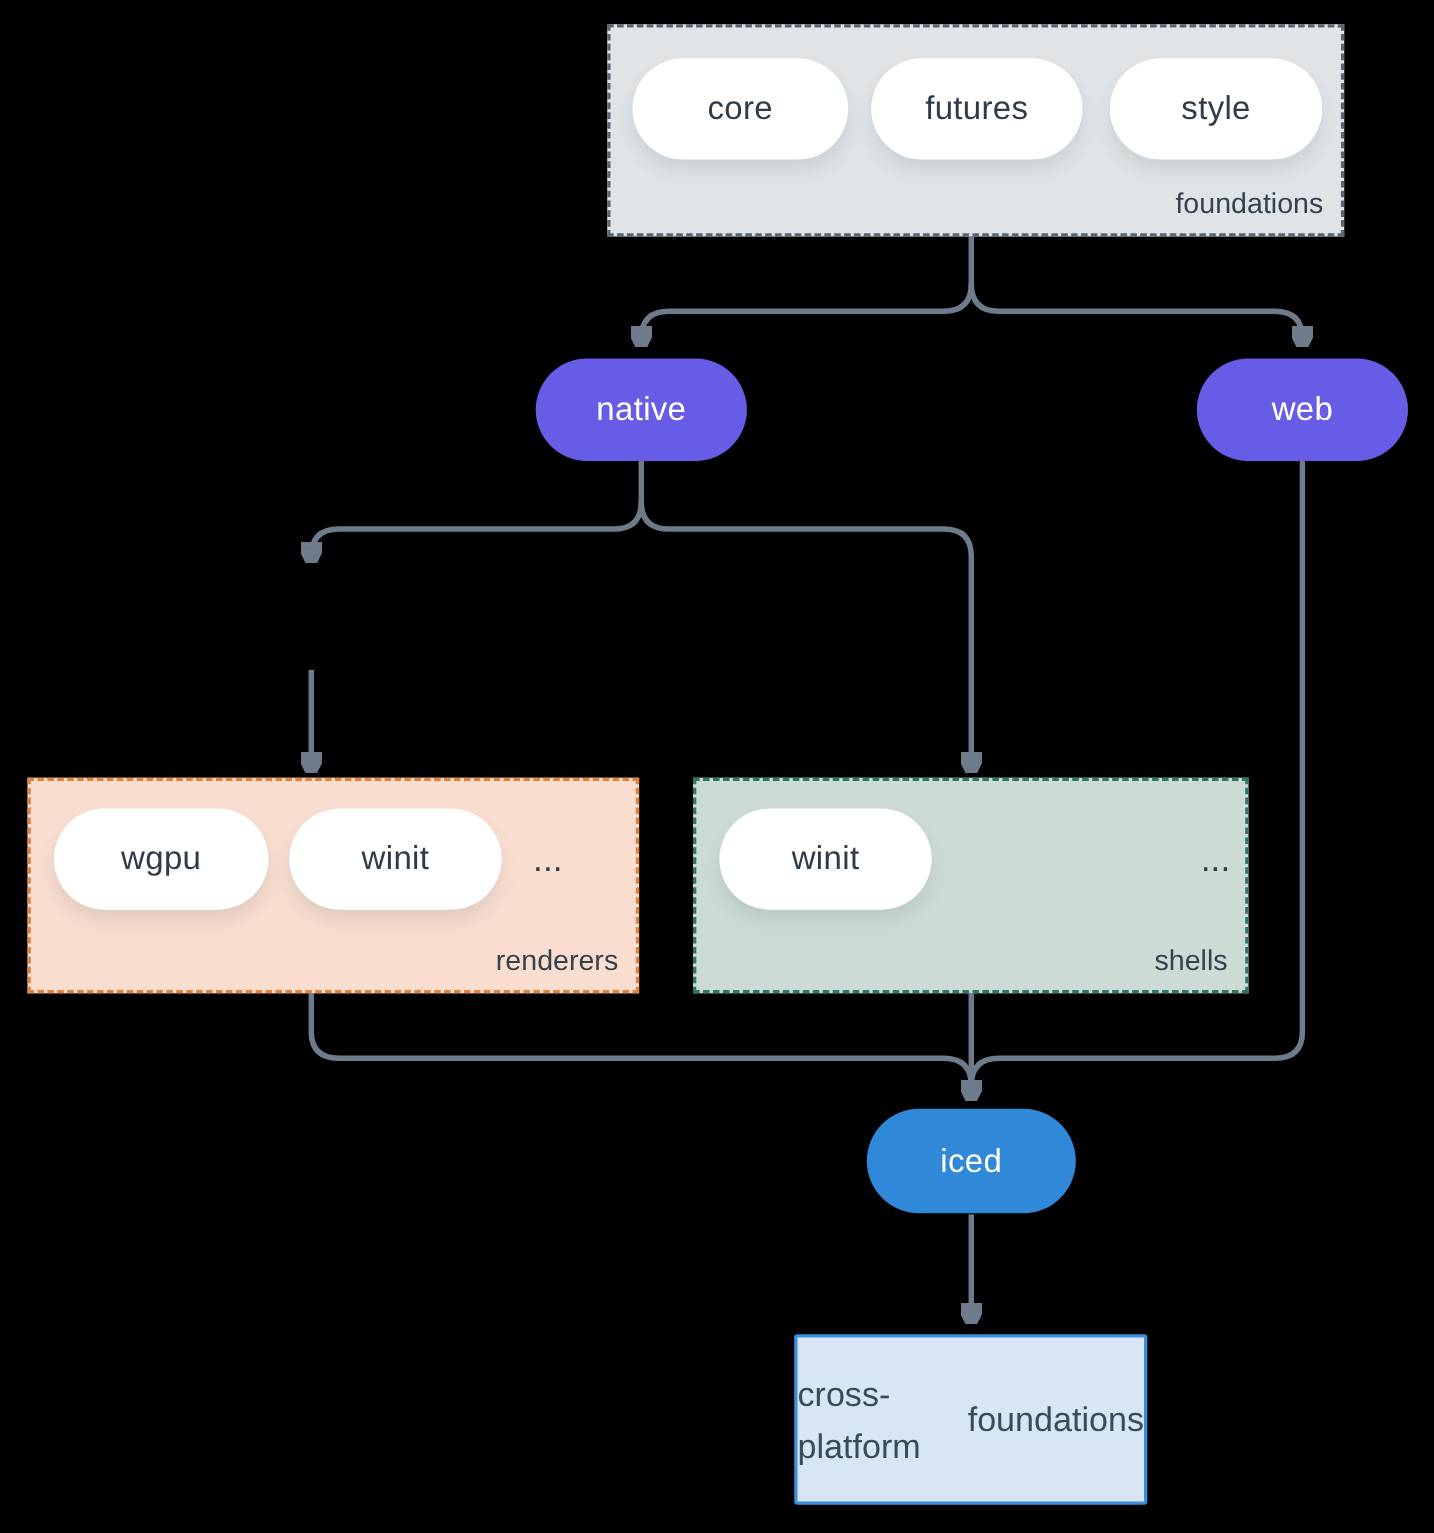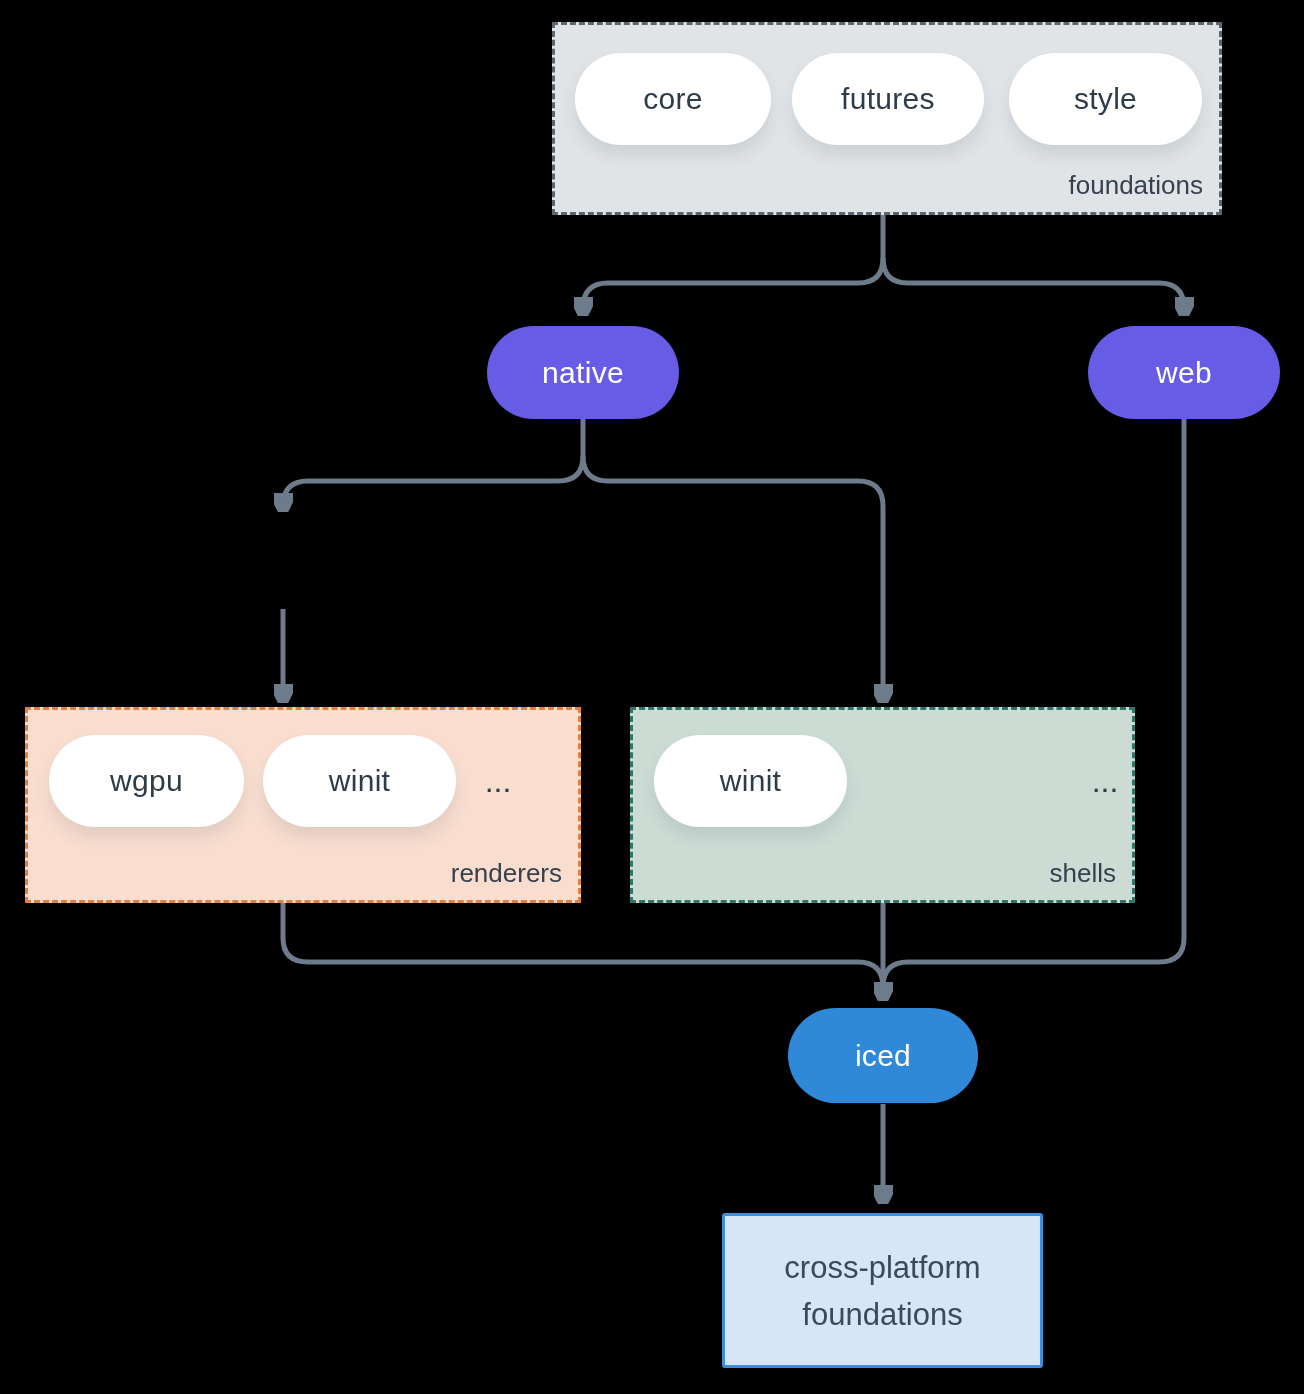--- a/index.html
+++ b/index.html
@@ -49,21 +49,21 @@
 
   .ellipsis{
     position:absolute;display:flex;align-items:center;justify-content:center;
     width:44px;height:92px;font-size:32px;color:var(--pill-text-dark,#2E3B49);
   }
 
   .app-box{
     position:absolute;left:722px;top:1213px;width:321px;height:155px;
     box-sizing:border-box;border:3px solid var(--app-border,#3D8FD9);
     border-radius:3px;background:var(--app-fill,#D7E5F4);
-    display:flex;flex-direction:column;align-items:center;justify-content:center;
+    display:flex;flex-direction:row;align-items:center;justify-content:center;
     font-size:31px;line-height:47px;color:var(--app-text,#3A4A5C);
   }
 </style>
 </head>
 <body>
 
 <div class="canvas">
 
   <svg class="edges" width="1304" height="1394" viewBox="0 0 1304 1394" xmlns="http://www.w3.org/2000/svg">
     <defs>

